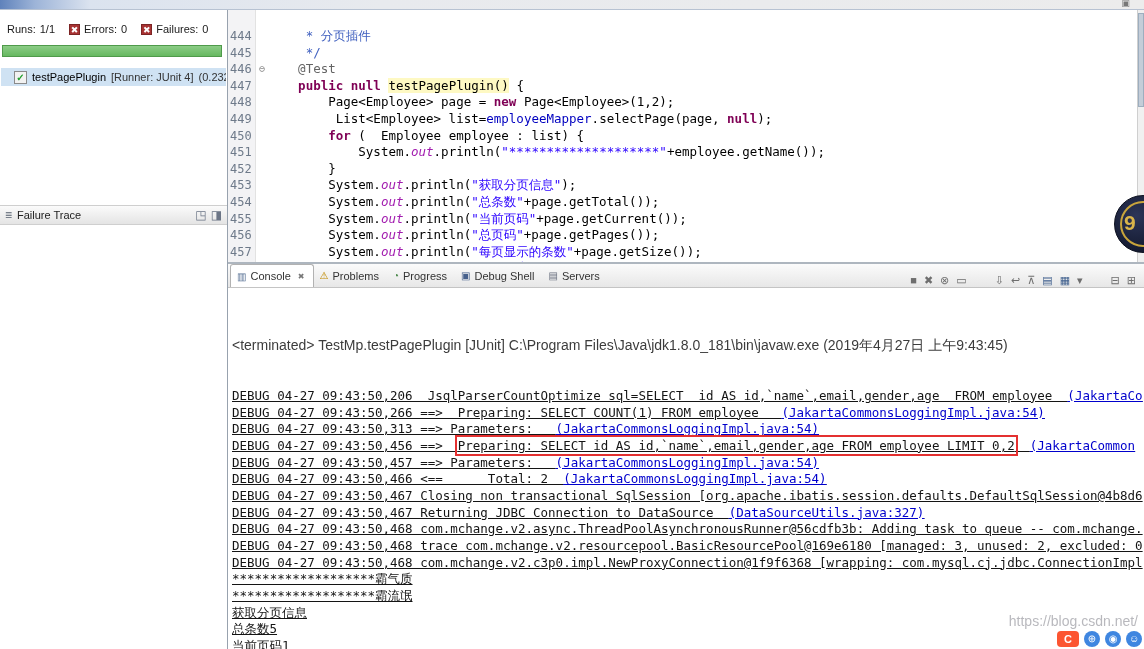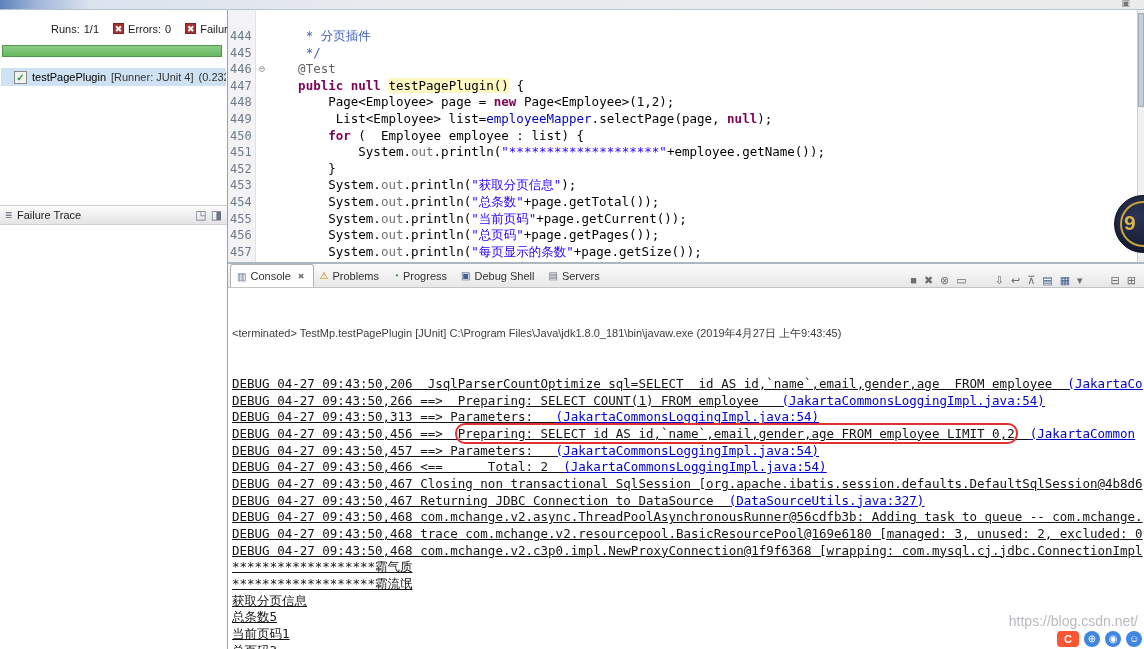--- a/index.html
+++ b/index.html
@@ -7,21 +7,21 @@
   body{position:relative;overflow:hidden;background:#fff;font-family:"Liberation Sans",sans-serif;color:#111;}
 
   
   #topstrip{position:absolute;left:0;top:0;width:1144px;height:10px;
     background:linear-gradient(to right,#5f82bb 0,#9db4d8 35px,#dbe3ef 90px,#e8eaee 380px,#ececec 100%);
     border-bottom:1px solid #b7c2d2;}
   .win-icon{position:absolute;right:14px;top:-2px;font-size:9px;color:#777;}
 
   
   #left{position:absolute;left:0;top:10px;width:228px;height:639px;background:#fff;border-right:1px solid #98a2ae;}
-  .runs-row{position:absolute;top:13px;left:7px;display:flex;align-items:flex-start;gap:4px;font-size:11px;color:#1a1a1a;white-space:nowrap;margin-left:44px;}
+  .runs-row{position:absolute;top:13px;left:7px;display:flex;align-items:center;gap:4px;font-size:11px;color:#1a1a1a;white-space:nowrap;}
   .cnt-icon{font-size:9px;line-height:10px;color:#fff;background:#a83232;width:11px;height:11px;text-align:center;border:1px solid #7c2424;margin-left:10px;}
   .progress{position:absolute;top:35px;left:2px;width:220px;height:12px;background:linear-gradient(#8ccc86,#66b860);border:1px solid #4f9a4a;}
   .test-row{position:absolute;top:58px;left:1px;width:225px;height:18px;background:#cfe2f3;display:flex;align-items:center;gap:5px;padding-left:13px;font-size:11px;white-space:nowrap;overflow:hidden;}
   .junit-ok-icon{width:13px;height:13px;flex:0 0 13px;border:1px solid #8a8a8a;background:#f2f2f2;color:#1f9e2c;font-size:10px;line-height:11px;text-align:center;font-weight:bold;}
   .tname{color:#000;}
   .trun{color:#333;text-align:right;}
   .ttime{color:#333;}
   .ft-header{position:absolute;top:195px;left:0;width:227px;height:20px;background:linear-gradient(#fbfbfb,#e4e4e4);
     border-top:1px solid #cfcfcf;border-bottom:1px solid #cfcfcf;display:flex;align-items:center;gap:5px;font-size:11px;color:#222;padding:0 5px;}
   .ft-menu{color:#55606e;font-size:12px;}
@@ -35,21 +35,21 @@
   .code-row{display:flex;white-space:pre;height:16.6px;}
   .gnum{width:28px;flex:0 0 28px;color:#6e7a8a;font-size:12px;padding-left:2px;}
   .gfold{width:12px;flex:0 0 12px;color:#8a8a8a;font-size:10px;text-align:center;}
   .code-text{flex:1;}
   .t-p{color:#000;}
   .t-k{color:#7f0055;font-weight:bold;}
   .t-s{color:#2a00ff;}
   .t-cm{color:#3f5fbf;}
   .t-an{color:#646464;}
   .t-f{color:#0000c0;}
-  .t-sf{color:#737373;}
+  .t-sf{color:#a21caf;font-style:italic;}
   .t-hl{background:#fef9c3;}
 
   
   #ed-scroll{position:absolute;left:1137px;top:10px;width:7px;height:252px;background:#f0f0f0;border-left:1px solid #cfcfcf;}
   #ed-thumb{position:absolute;left:0;top:3px;width:6px;height:94px;background:#c4cdd8;border:1px solid #9daebf;}
 
   
   #console{position:absolute;left:228px;top:262px;width:916px;height:387px;background:#fff;border-top:2px solid #aeb6bf;}
   .tabbar{position:relative;height:24px;background:linear-gradient(#fbfbfb,#e7e7e7);border-bottom:1px solid #c4c4c4;
     display:flex;align-items:flex-end;font-size:11px;padding-left:2px;}
@@ -60,25 +60,25 @@
   .ti-progress{color:#4d8a4d;}
   .ti-debug{color:#46608c;}
   .ti-servers{color:#6b7280;}
   .tab-close{font-size:8px;color:#777;margin-left:3px;}
   .toolbar{margin-left:auto;display:flex;align-items:center;gap:7px;padding-right:8px;}
   .tb-icon{font-size:11px;color:#6e6e6e;line-height:14px;}
   .tb-icon.blue{color:#41618f;}
   .tb-gap{width:14px;}
   .console-body{position:absolute;left:0;top:24px;width:916px;height:363px;overflow:hidden;
     padding:4px 0 0 4px;font-family:"DejaVu Sans Mono",monospace;font-size:12.5px;line-height:16.7px;white-space:pre;color:#141414;}
-  .con-header{font-family:"Liberation Sans",sans-serif;font-size:11px;color:#3c3c3c;height:17px;white-space:pre;}
+  .con-header{font-family:"Liberation Sans",sans-serif;font-size:14px;color:#3c3c3c;height:17px;white-space:pre;margin-top:12px;}
   .con-line{height:16.7px;text-decoration:underline;}
   .con-t{color:#141414;}
   .con-link{color:#0000cc;text-decoration:underline;}
-  .con-box{outline:2px solid #e43030;outline-offset:1px;border-radius:7px;}
+  .con-box{outline:2px solid #e43030;outline-offset:1px;}
 
   
   #badge{position:absolute;left:1114px;top:195px;width:58px;height:58px;border-radius:50%;
     background:radial-gradient(circle at 38% 35%,#2c3558,#141a30 70%);border:1px solid #0c101f;z-index:6;}
   #badge .ring{position:absolute;inset:5px;border:2px solid #c8a43c;border-radius:50%;}
   #badge .nine{position:absolute;left:9px;top:15px;color:#d9b44a;font-size:21px;font-weight:bold;}
 
   
   #wm{position:absolute;right:2px;bottom:2px;z-index:7;text-align:right;}
   #wm .url{display:block;color:rgba(125,125,135,0.55);font-size:14px;margin-bottom:2px;padding-right:4px;}

